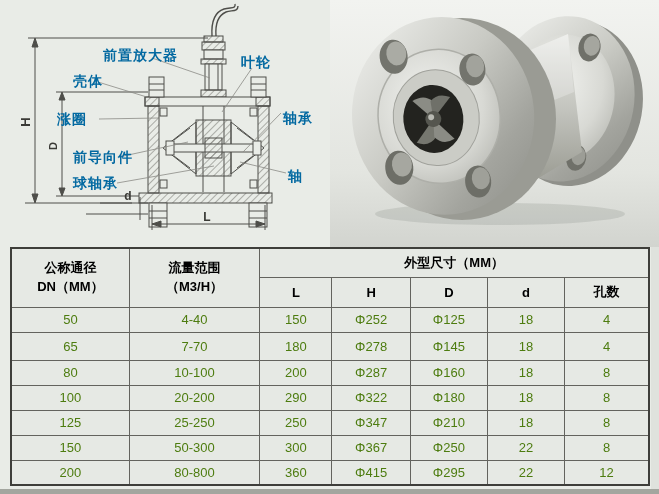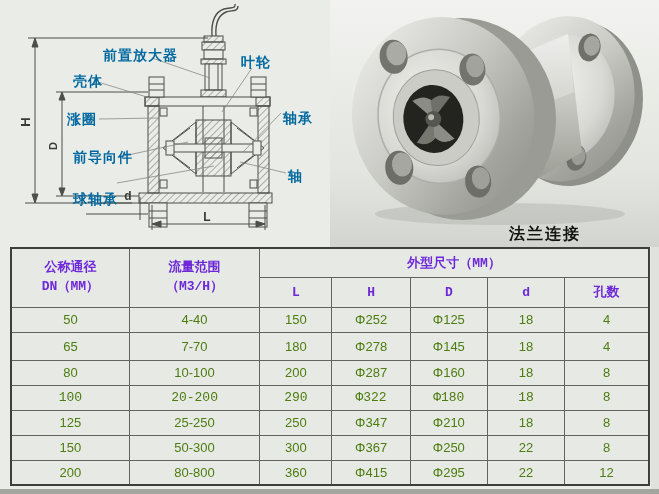--- a/index.html
+++ b/index.html
@@ -26,21 +26,21 @@
   .spec-table-wrap{position:absolute;left:10px;top:247px;width:640px;height:238px;}
   table.spec{
     border-collapse:collapse;width:640px;height:238px;table-layout:fixed;
     background:#e6e9e4;border:2px solid #3e3e3a;
     font-family:"Liberation Sans","DejaVu Sans",sans-serif;
   }
   table.spec th,table.spec td{
     border:1px solid #63635e;text-align:center;vertical-align:middle;
     padding:0;color:#4d7c0f;font-size:13px;
   }
-  table.spec th{font-weight:bold;color:#6d28d9;font-family:Liberation Mono, monospace;}
+  table.spec th{font-weight:bold;color:#000000;}
   table.spec .hdr2{line-height:1.45;}
   .bottom-strip{position:absolute;left:0;top:489px;width:659px;height:5px;background:#a3a69f;}
   .side-shade{position:absolute;left:651px;top:247px;width:8px;height:242px;background:#dfe2dd;}
 </style>
 </head>
 <body>
 
 <div class="top">
 
   <div class="diagram-panel">
@@ -149,23 +149,23 @@
         <text x="57" y="146" font-size="11" transform="rotate(-90 57 146)" text-anchor="middle">D</text>
         <text x="128" y="200" font-size="12" text-anchor="middle">d</text>
         <text x="207" y="221" font-size="12" text-anchor="middle">L</text>
       </g>
     </svg>
 
     <div class="dlabel" style="left:103px;top:48px;">前置放大器</div>
     <div class="dlabel" style="left:241px;top:55px;">叶轮</div>
     <div class="dlabel" style="left:73px;top:74px;">壳体</div>
     <div class="dlabel" style="left:283px;top:111px;">轴承</div>
-    <div class="dlabel" style="left:67px;top:112px;">涨圈</div>
+    <div class="dlabel" style="left:57px;top:112px;">涨圈</div>
     <div class="dlabel" style="left:73px;top:150px;">前导向件</div>
-    <div class="dlabel" style="left:73px;top:192px;">球轴承</div>
+    <div class="dlabel" style="left:73px;top:176px;">球轴承</div>
     <div class="dlabel" style="left:288px;top:169px;">轴</div>
   </div>
 
   <div class="photo-panel">
     <svg width="329" height="247" viewBox="0 0 329 247">
       <defs>
         <linearGradient id="pbg" x1="0" y1="0" x2="0" y2="1">
           <stop offset="0" stop-color="#f2f3f0"></stop>
             <stop offset="0.7" stop-color="#e3e5e0"></stop>
             <stop offset="1" stop-color="#d2d4cf"></stop>
@@ -225,21 +225,20 @@
           <ellipse cx="73" cy="49" rx="10" ry="12" fill="#aaaba4"></ellipse>
           <ellipse cx="147" cy="73" rx="13" ry="16" fill="#73746d"></ellipse>
           <ellipse cx="150" cy="70" rx="9" ry="11" fill="#a2a39c"></ellipse>
           <ellipse cx="64" cy="163" rx="14" ry="17" fill="#6d6e67"></ellipse>
           <ellipse cx="67" cy="160" rx="10" ry="12" fill="#a6a7a0"></ellipse>
           <ellipse cx="141" cy="185" rx="13" ry="16" fill="#6d6e67"></ellipse>
           <ellipse cx="144" cy="182" rx="9" ry="11" fill="#9fa099"></ellipse>
         </g>
       </g>
     </svg>
-    <div class="photo-caption">法兰连接</div>
   </div>
 </div>
 
 <div class="spec-table-wrap">
   <table class="spec">
     <colgroup>
       <col style="width:118px">
         <col style="width:130px">
         <col style="width:72px">
       <col style="width:78px">
@@ -288,21 +287,21 @@
         </tr>
         <tr style="height: 25px;">
           <td>80</td>
           <td>10-100</td>
           <td>200</td>
           <td>Φ287</td>
           <td>Φ160</td>
           <td>18</td>
           <td>8</td>
         </tr>
-        <tr style="height: 25px; font-family: Liberation Mono, monospace;">
+        <tr style="height: 25px;">
           <td>100</td>
           <td>20-200</td>
           <td>290</td>
           <td>Φ322</td>
           <td>Φ180</td>
           <td>18</td>
           <td>8</td>
         </tr>
         <tr style="height: 25px;">
           <td>125</td>

